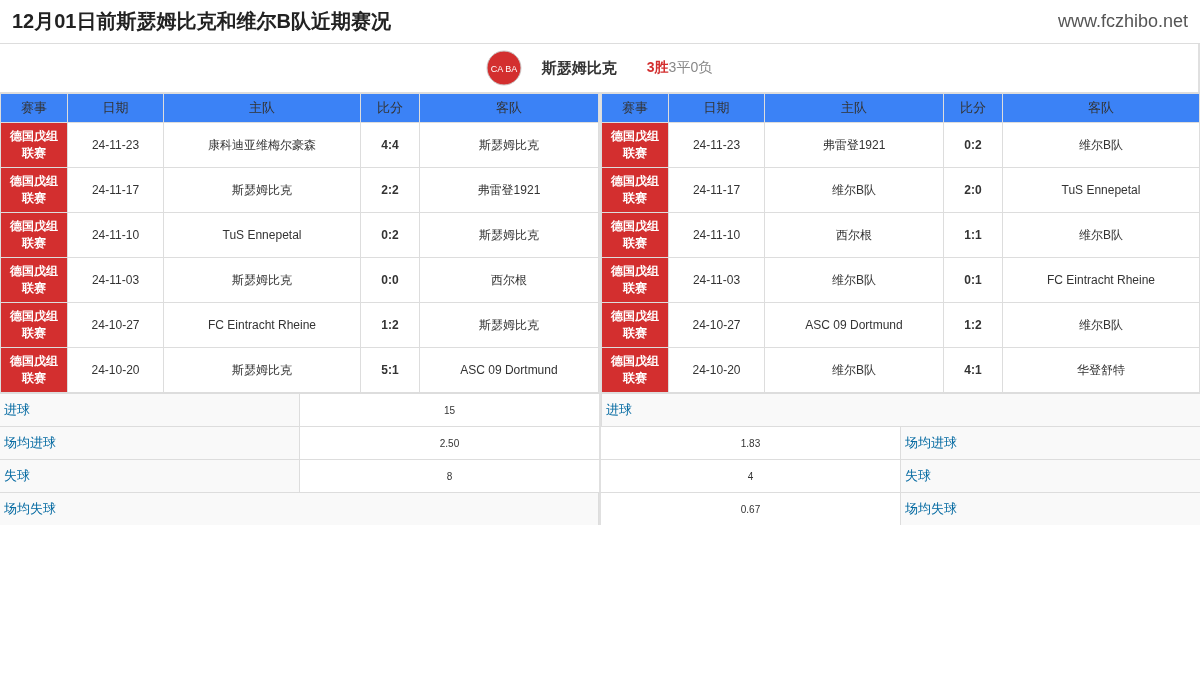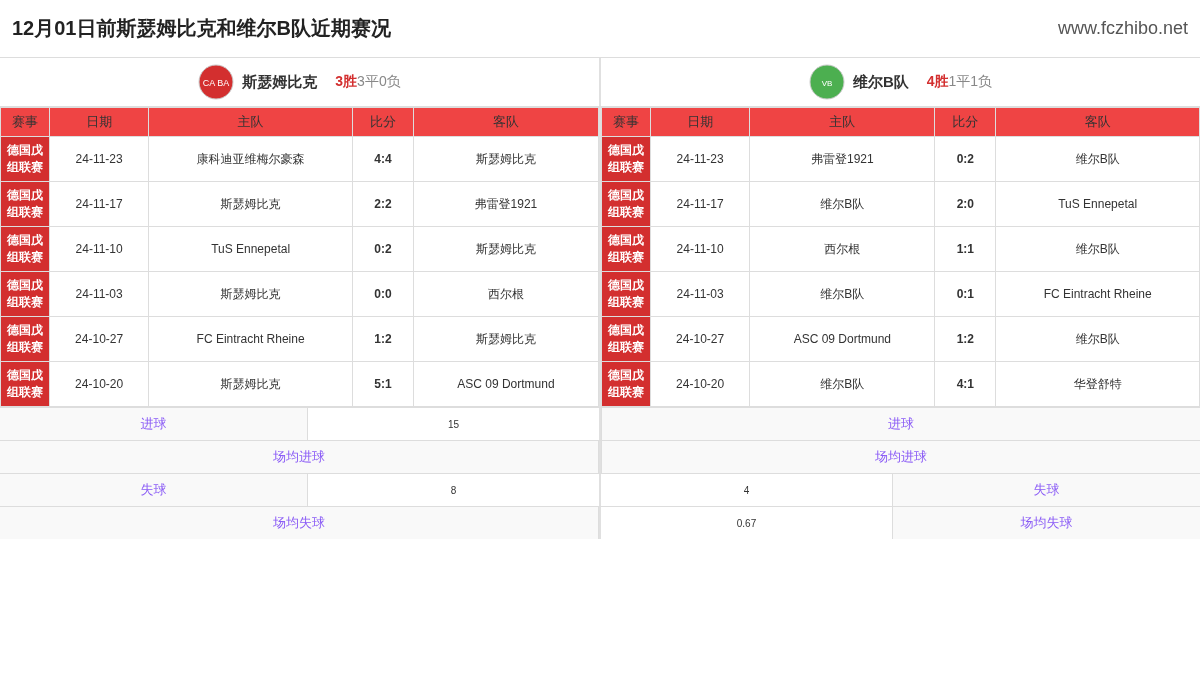--- a/index.html
+++ b/index.html
@@ -11,21 +11,21 @@
     }
     .page-wrapper {
       width: 1200px;
       background: #fff;
     }
     
     .header {
       display: flex;
       justify-content: space-between;
       align-items: center;
-      padding: 15px 12px;
+      padding: 8px 12px;
       background: #fff;
     }
     .header-title {
       font-size: 20px;
       font-weight: bold;
       color: #222;
     }
     .header-url {
       font-size: 18px;
       color: #555;
@@ -37,21 +37,21 @@
       background: #fff;
       border-top: 1px solid #ddd;
       border-bottom: 1px solid #ddd;
     }
     .team-section {
       flex: 1;
       display: flex;
       align-items: center;
       justify-content: center;
       padding: 6px 10px;
-      gap: 8px;
+      gap: 20px;
     }
     .team-section.left {
       border-right: 2px solid #e0e0e0;
     }
     .team-logo {
       width: 36px;
       height: 36px;
     }
     .team-name {
       font-size: 15px;
@@ -76,42 +76,42 @@
     }
     .half.left {
       border-right: 2px solid #e0e0e0;
     }
 
     table {
       width: 100%;
       border-collapse: collapse;
     }
     th {
-      background: #ef4444;
+      background: #3b82f6;
       border: 1px solid #ddd;
       padding: 5px 4px;
       text-align: center;
       font-size: 13px;
       color: #333;
       font-weight: normal;
     }
     td {
       border: 1px solid #ddd;
       padding: 5px 4px;
       text-align: center;
       font-size: 12px;
       color: #333;
       vertical-align: middle;
     }
     .league-cell {
       background: #d32f2f;
       color: #fff;
       font-weight: bold;
       font-size: 12px;
-      width: 49px;
+      width: 67px;
     }
     .score-cell {
       font-weight: bold;
     }
 
     
     .stats-section {
       width: 100%;
     }
     .stats-row {
@@ -121,25 +121,25 @@
     .stats-half {
       flex: 1;
       display: flex;
       align-items: center;
     }
     .stats-half.left {
       border-right: 2px solid #e0e0e0;
     }
     .stats-label {
       flex: 1;
-      text-align: center;
-      padding: 7px 12px;
+      text-align: left;
+      padding: 7px 4px;
       background: #f9f9f9;
       border-right: 1px solid #ddd;
-      color: #8b5cf6;
+      color: #0369a1;
       font-size: 13px;
     }
     .stats-label.right-label {
       border-right: none;
       border-left: 1px solid #ddd;
     }
     .stats-value {
       flex: 1;
       text-align: center;
       padding: 7px 4px;
@@ -164,31 +164,20 @@
       <svg class="team-logo" viewBox="0 0 36 36">
         <circle cx="18" cy="18" r="17" fill="#d32f2f" stroke="#ccc" stroke-width="1"></circle>
         <text x="18" y="22" text-anchor="middle" fill="white" font-size="9" font-family="Arial">CA BA</text>
       </svg>
       <span class="team-name">斯瑟姆比克</span>
       <span class="team-record">
         <span class="record-win">3胜</span><span class="record-draw">3平</span><span class="record-loss">0负</span>
       </span>
     </div>
 
-    <div class="team-section right">
-
-      <svg class="team-logo" viewBox="0 0 36 36">
-        <circle cx="18" cy="18" r="17" fill="#4caf50" stroke="#ccc" stroke-width="1"></circle>
-        <text x="18" y="22" text-anchor="middle" fill="white" font-size="8" font-family="Arial">VB</text>
-      </svg>
-      <span class="team-name">维尔B队</span>
-      <span class="team-record">
-        <span class="record-win">4胜</span><span class="record-draw">1平</span><span class="record-loss">1负</span>
-      </span>
-    </div>
   </div>
 
   <div class="main-table">
 
     <div class="half left">
       <table>
         <thead>
           <tr>
             <th>赛事</th>
             <th>日期</th>
@@ -312,22 +301,24 @@
         <div class="stats-value">15</div>
       </div>
       <div class="stats-half right">
         <div class="stats-label right-label">进球</div>
       </div>
     </div>
 
     <div class="stats-row">
       <div class="stats-half left">
         <div class="stats-label">场均进球</div>
+        <div class="stats-value">2.50</div>
       </div>
       <div class="stats-half right">
+        <div class="stats-value">1.83</div>
         <div class="stats-label right-label">场均进球</div>
       </div>
     </div>
 
     <div class="stats-row">
       <div class="stats-half left">
         <div class="stats-label">失球</div>
         <div class="stats-value">8</div>
       </div>
       <div class="stats-half right">

